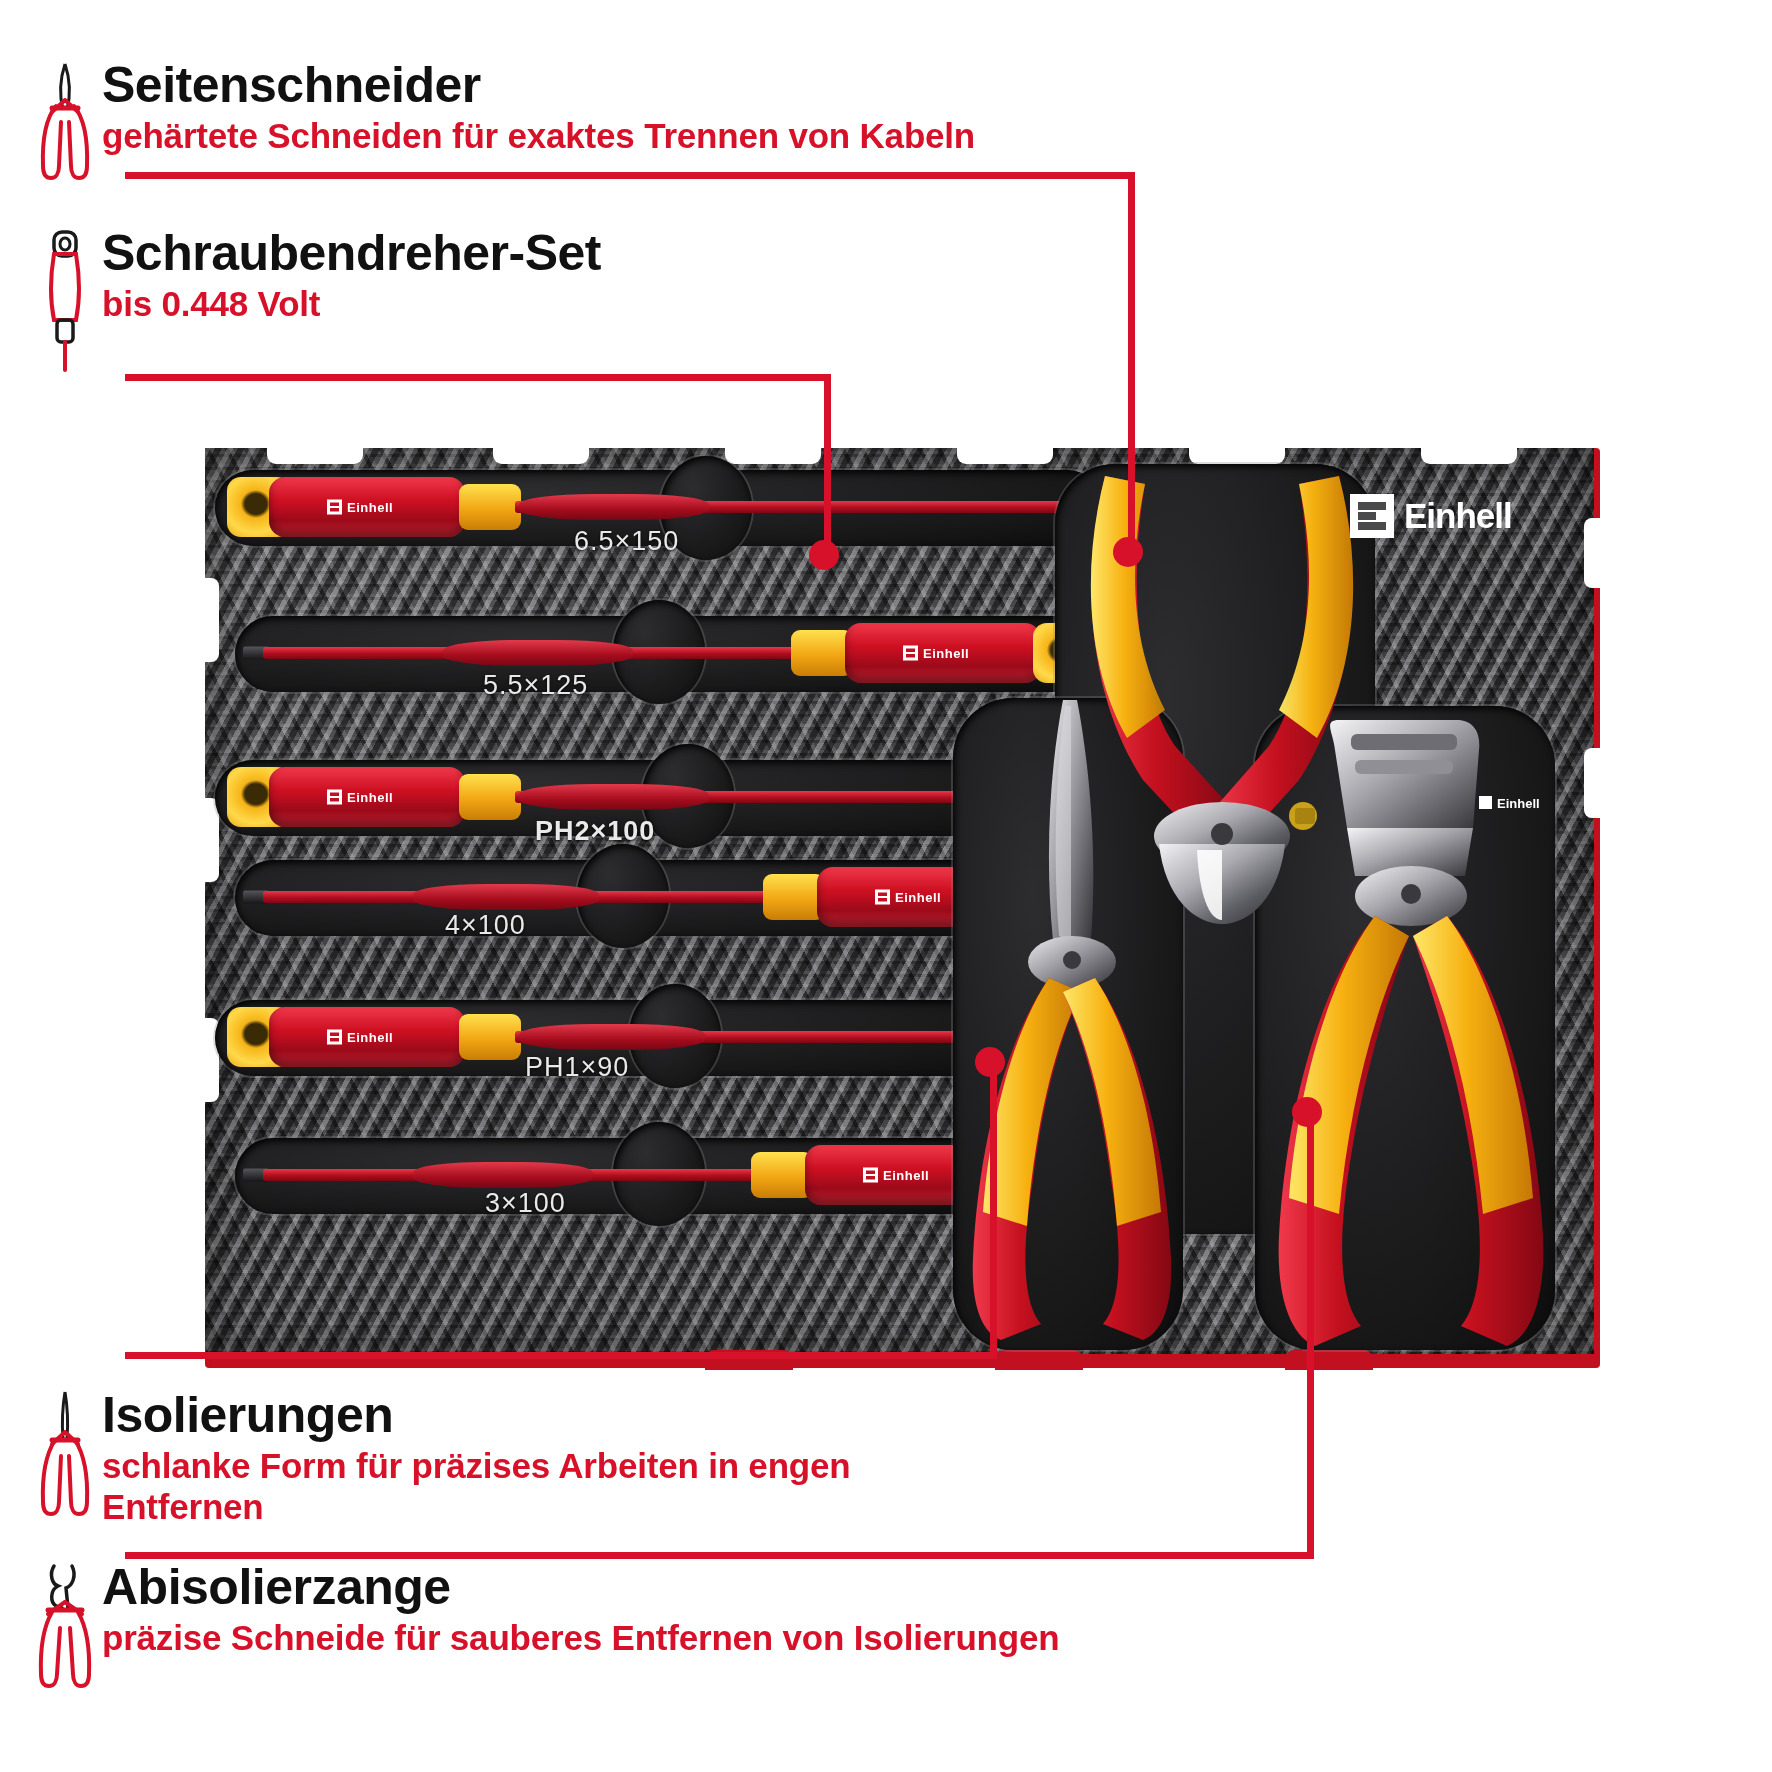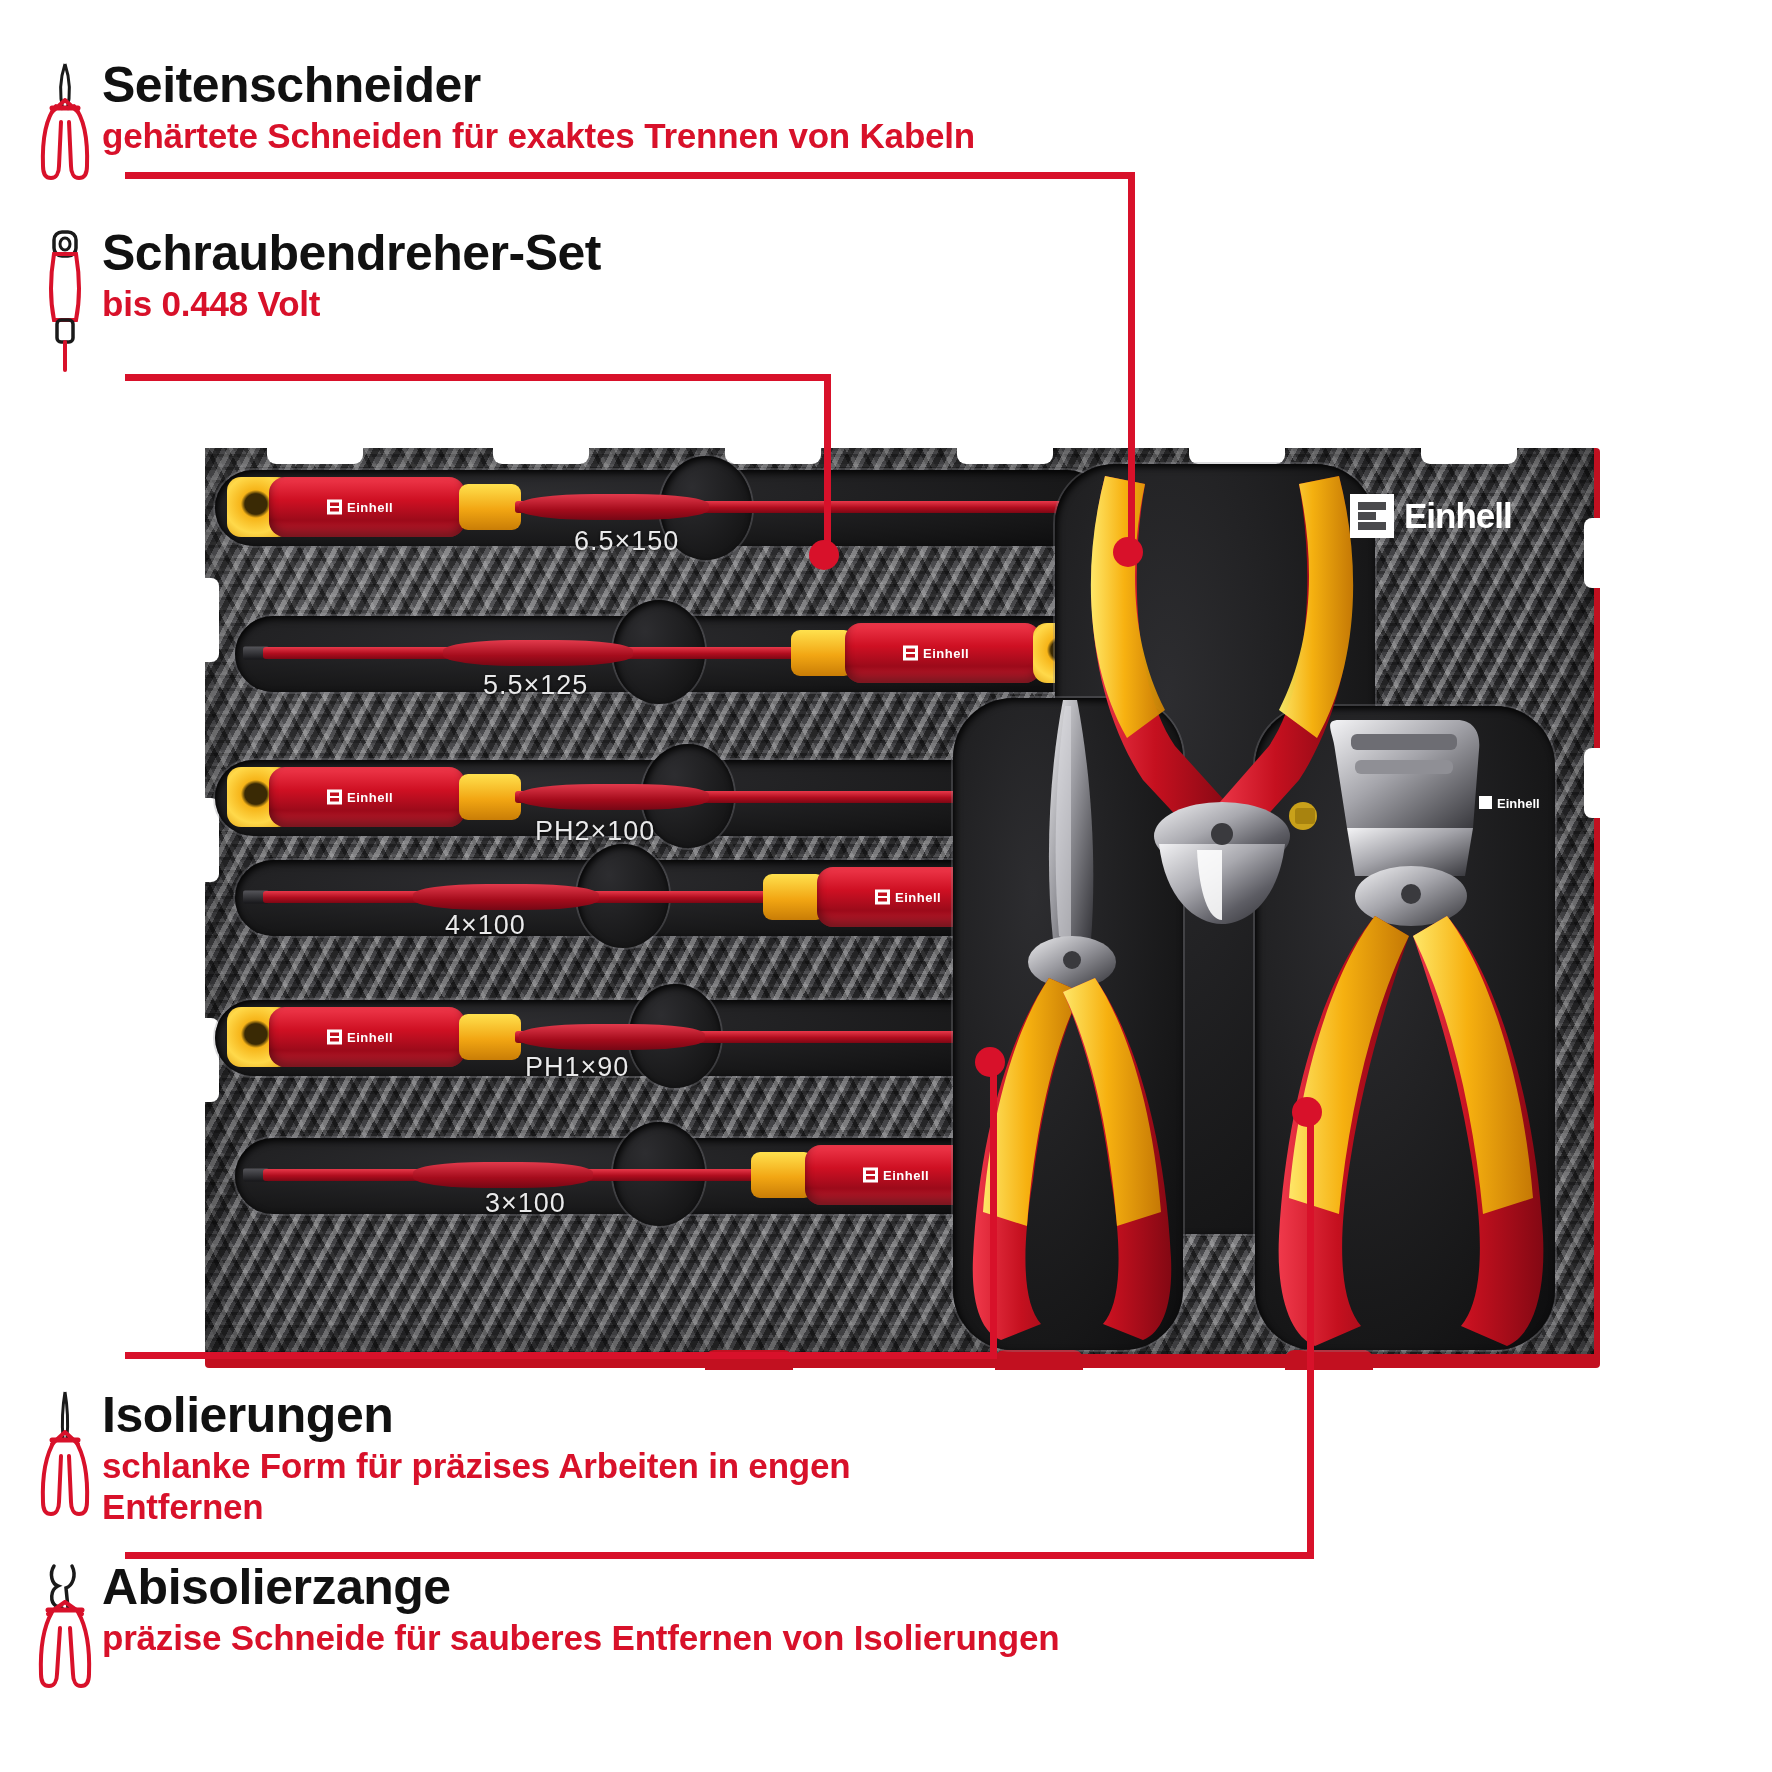--- a/index.html
+++ b/index.html
@@ -171,21 +171,21 @@
       <div class="brand" style="left:58px;">
         <span class="bmark"></span>
         <span class="bname">Einhell</span>
       </div>
     </div>
     <div class="collar" style="left:236px;"></div>
     <div class="shaft" style="left:292px;width:540px;"></div>
     <div class="flat" style="left:296px;width:190px;"></div>
     <div class="tip" style="left:820px;"></div>
   </div>
-  <div class="szlabel" style="left:330px;top:368px;">PH2×100</div>
+  <div class="szlabel" style="left:330px;top:368px;font-weight:bold;">PH2×100</div>
 
   <div class="cav" style="left:30px;top:412px;width:826px;height:76px;border-radius:38px;"></div>
   <div class="cav" style="left:372px;top:396px;width:92px;height:104px;border-radius:50%;"></div>
   <div class="sd" style="left:38px;top:418px;width:812px;">
     <div class="tip" style="left:0;"></div>
     <div class="shaft" style="left:20px;width:512px;"></div>
     <div class="flat" style="left:170px;width:186px;"></div>
     <div class="collar" style="left:520px;"></div>
     <div class="grip" style="left:574px;width:196px;">
       <div class="brand" style="left:58px;">

